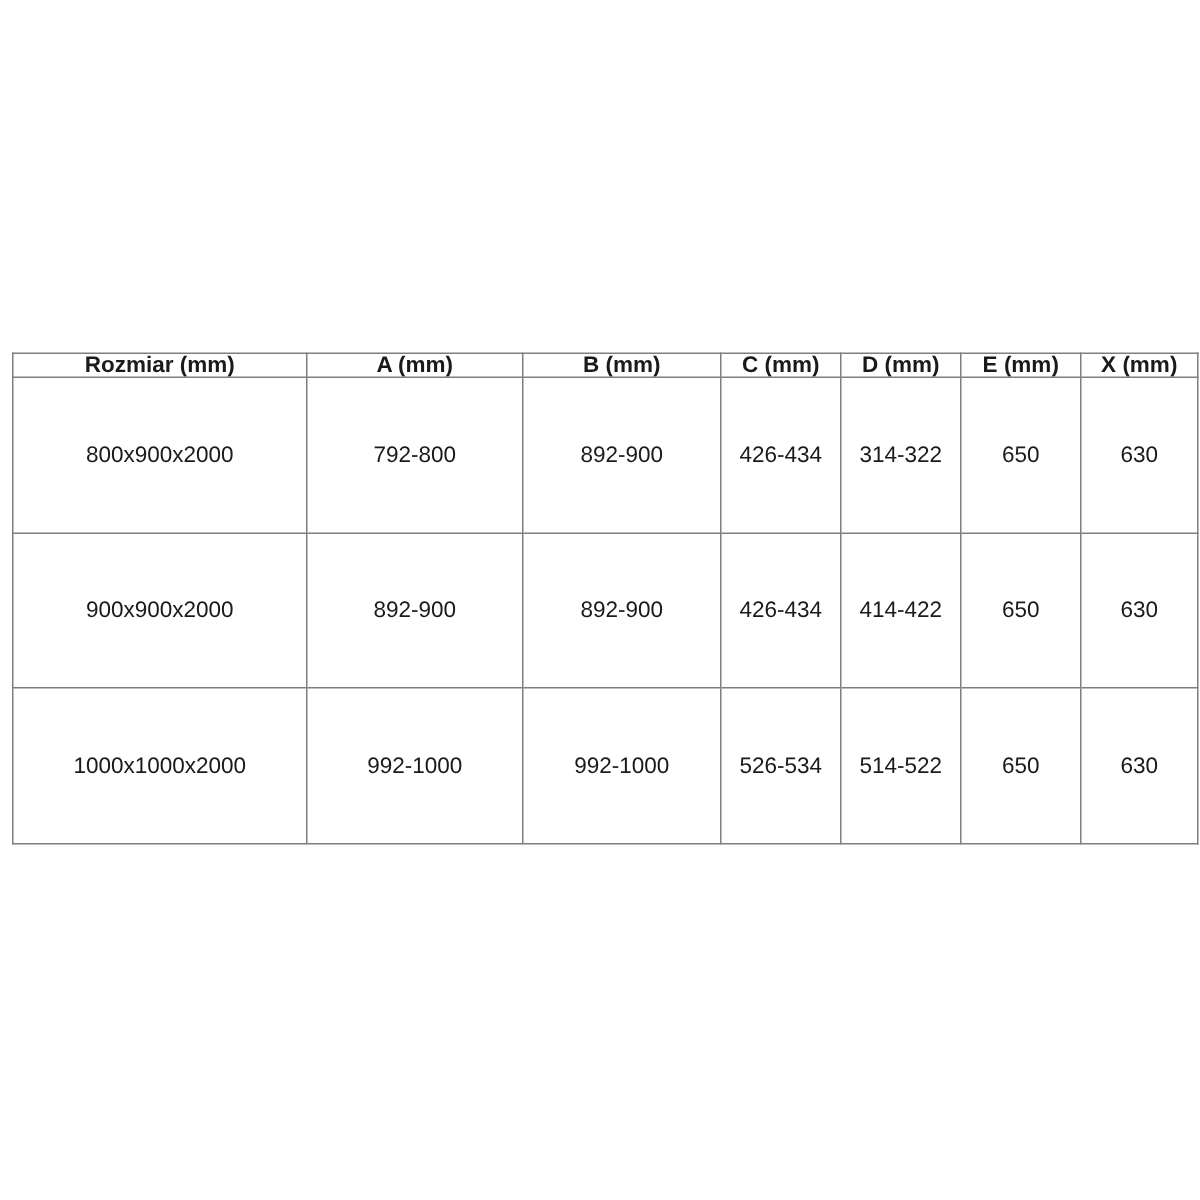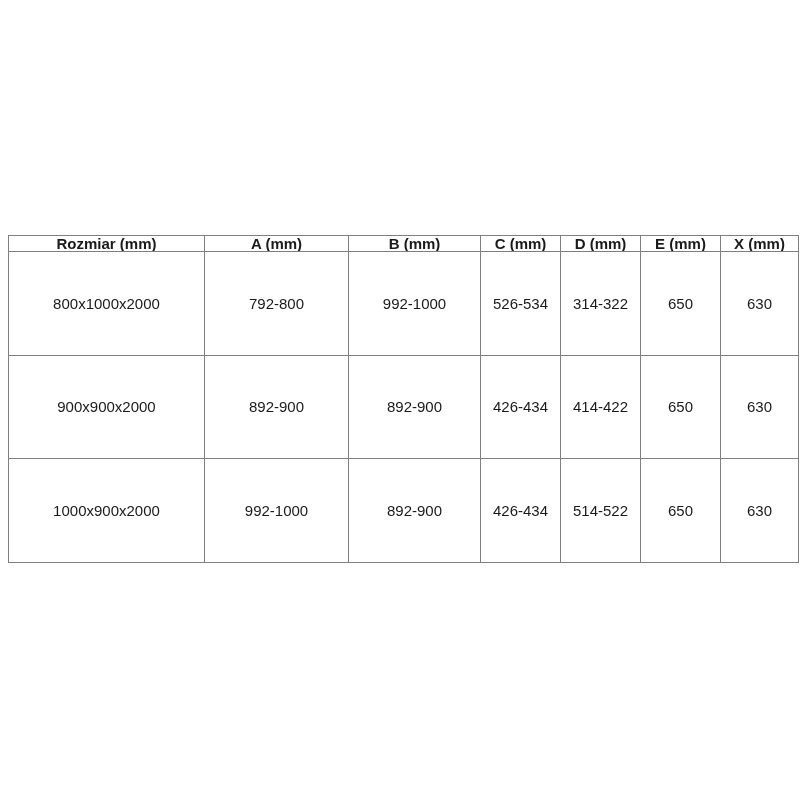--- a/index.html
+++ b/index.html
@@ -75,42 +75,42 @@
             <th>A (mm)</th>
             <th>B (mm)</th>
             <th>C (mm)</th>
             <th>D (mm)</th>
             <th>E (mm)</th>
             <th>X (mm)</th>
           </tr>
       </thead>
       <tbody>
           <tr>
-            <td>800x1000x2000</td>
+            <td>800x900x2000</td>
             <td>792-800</td>
-            <td>992-1000</td>
-            <td>526-534</td>
+            <td>892-900</td>
+            <td>426-434</td>
             <td>314-322</td>
             <td>650</td>
             <td>630</td>
           </tr>
           <tr>
             <td>900x900x2000</td>
             <td>892-900</td>
             <td>892-900</td>
             <td>426-434</td>
             <td>414-422</td>
             <td>650</td>
             <td>630</td>
           </tr>
           <tr>
-            <td>1000x900x2000</td>
+            <td>1000x1000x2000</td>
             <td>992-1000</td>
-            <td>892-900</td>
-            <td>426-434</td>
+            <td>992-1000</td>
+            <td>526-534</td>
             <td>514-522</td>
             <td>650</td>
             <td>630</td>
           </tr>
         </tbody>
     </table>
   </div>
 </div>
 
 </body></html>

